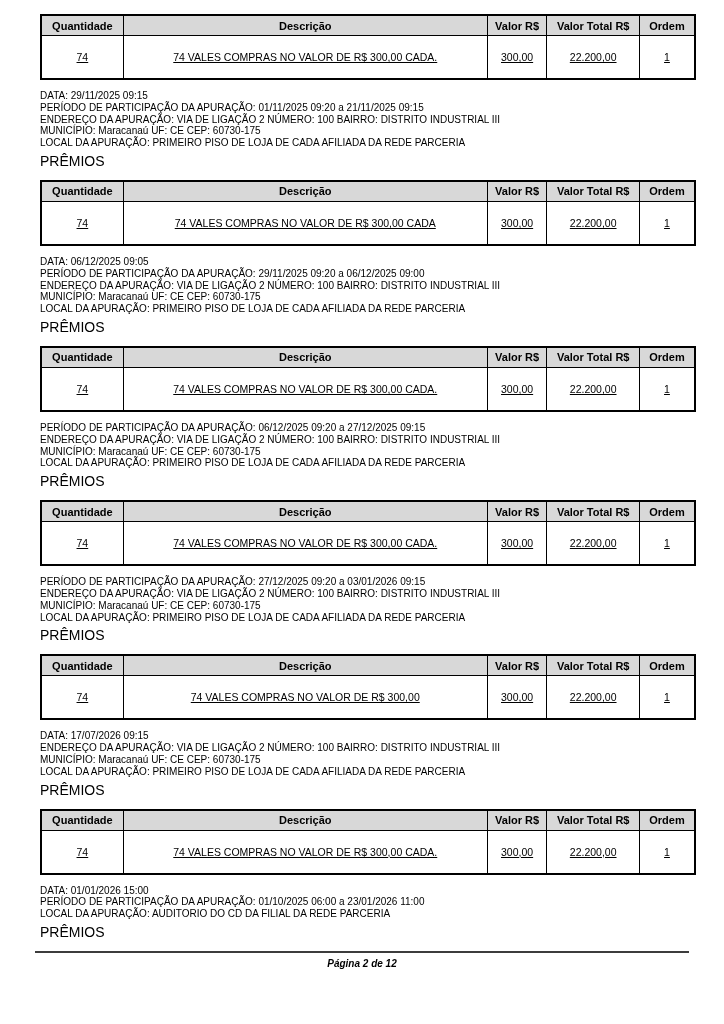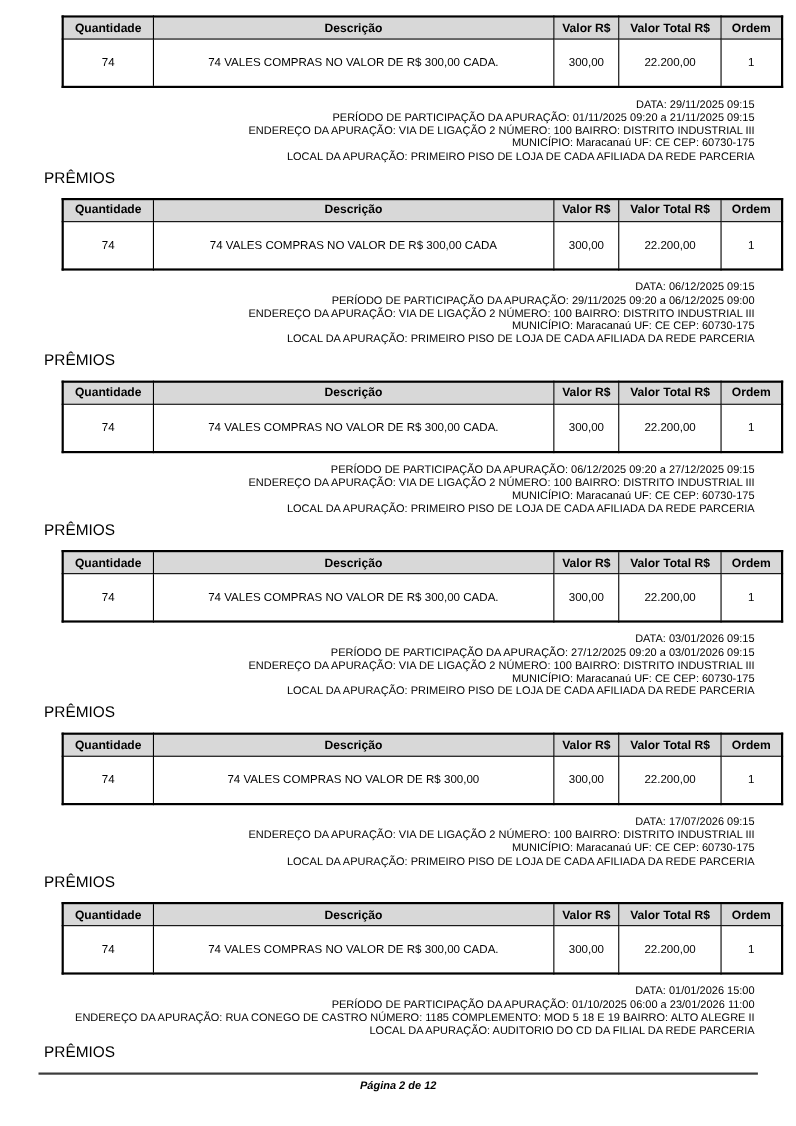--- a/index.html
+++ b/index.html
@@ -17,47 +17,47 @@
     background: #ffffff;
     overflow: hidden;
   }
   .block { margin-bottom: 13px; }
   table.prize-table {
     width: 656px;
     border-collapse: collapse;
     table-layout: fixed;
     margin-bottom: 10px;
     border: 2px solid #000000;
-    margin-left: 16px;
   }
   table.prize-table th, table.prize-table td {
     border: 1px solid #000000;
     text-align: center;
     vertical-align: middle;
     padding: 0 2px;
     overflow: hidden;
   }
   table.prize-table th {
     background: #d8d8d8;
     font-weight: bold;
     font-size: 11px;
     height: 19px;
   }
   table.prize-table td {
     font-size: 10.5px;
     height: 42px;
     background: #ffffff;
+    text-decoration: underline;
   }
   .c-qty   { width: 80px; }
   .c-desc  { width: 354px; }
   .c-val   { width: 58px; }
   .c-total { width: 90px; }
   .c-ord   { width: 54px; }
   .info { font-size: 10px; line-height: 11.8px; }
-  .info-line { white-space: nowrap; text-align: right; }
+  .info-line { white-space: nowrap; }
   .premios {
     font-size: 14px;
     margin-top: 6px;
     line-height: 12px;
   }
   .footer { margin-top: 10px; width: 654px; margin-left: -5px; }
   .footer-rule {
     border-top: 2px solid #3c3c3c;
     height: 0;
   }
@@ -134,21 +134,21 @@
         <tr>
           <td>74</td>
           <td>74 VALES COMPRAS NO VALOR DE R$ 300,00 CADA</td>
           <td>300,00</td>
           <td>22.200,00</td>
           <td>1</td>
         </tr>
       </tbody>
     </table>
     <div class="info">
-      <div class="info-line">DATA: 06/12/2025 09:15</div>
+      <div class="info-line">DATA: 06/12/2025 09:05</div>
       <div class="info-line">PERÍODO DE PARTICIPAÇÃO DA APURAÇÃO: 29/11/2025 09:20 a 06/12/2025 09:00</div>
       <div class="info-line">ENDEREÇO DA APURAÇÃO: VIA DE LIGAÇÃO 2 NÚMERO: 100 BAIRRO: DISTRITO INDUSTRIAL III</div>
       <div class="info-line">MUNICÍPIO: Maracanaú UF: CE CEP: 60730-175</div>
       <div class="info-line">LOCAL DA APURAÇÃO: PRIMEIRO PISO DE LOJA DE CADA AFILIADA DA REDE PARCERIA</div>
     </div>
     <div class="premios">PRÊMIOS</div>
   </section>
 
   <section class="block">
     <table class="prize-table">
@@ -209,21 +209,20 @@
         <tr>
           <td>74</td>
           <td>74 VALES COMPRAS NO VALOR DE R$ 300,00 CADA.</td>
           <td>300,00</td>
           <td>22.200,00</td>
           <td>1</td>
         </tr>
       </tbody>
     </table>
     <div class="info">
-      <div class="info-line">DATA: 03/01/2026 09:15</div>
       <div class="info-line">PERÍODO DE PARTICIPAÇÃO DA APURAÇÃO: 27/12/2025 09:20 a 03/01/2026 09:15</div>
       <div class="info-line">ENDEREÇO DA APURAÇÃO: VIA DE LIGAÇÃO 2 NÚMERO: 100 BAIRRO: DISTRITO INDUSTRIAL III</div>
       <div class="info-line">MUNICÍPIO: Maracanaú UF: CE CEP: 60730-175</div>
       <div class="info-line">LOCAL DA APURAÇÃO: PRIMEIRO PISO DE LOJA DE CADA AFILIADA DA REDE PARCERIA</div>
     </div>
     <div class="premios">PRÊMIOS</div>
   </section>
 
   <section class="block">
     <table class="prize-table">
@@ -286,21 +285,20 @@
           <td>74 VALES COMPRAS NO VALOR DE R$ 300,00 CADA.</td>
           <td>300,00</td>
           <td>22.200,00</td>
           <td>1</td>
         </tr>
       </tbody>
     </table>
     <div class="info">
       <div class="info-line">DATA: 01/01/2026 15:00</div>
       <div class="info-line">PERÍODO DE PARTICIPAÇÃO DA APURAÇÃO: 01/10/2025 06:00 a 23/01/2026 11:00</div>
-      <div class="info-line">ENDEREÇO DA APURAÇÃO: RUA CONEGO DE CASTRO NÚMERO: 1185 COMPLEMENTO: MOD 5 18 E 19 BAIRRO: ALTO ALEGRE II</div>
       <div class="info-line">LOCAL DA APURAÇÃO: AUDITORIO DO CD DA FILIAL DA REDE PARCERIA</div>
     </div>
     <div class="premios">PRÊMIOS</div>
   </section>
 </div>
 
   <div class="footer">
     <div class="footer-rule"></div>
     <div class="footer-text">Página 2 de 12</div>
   </div>

